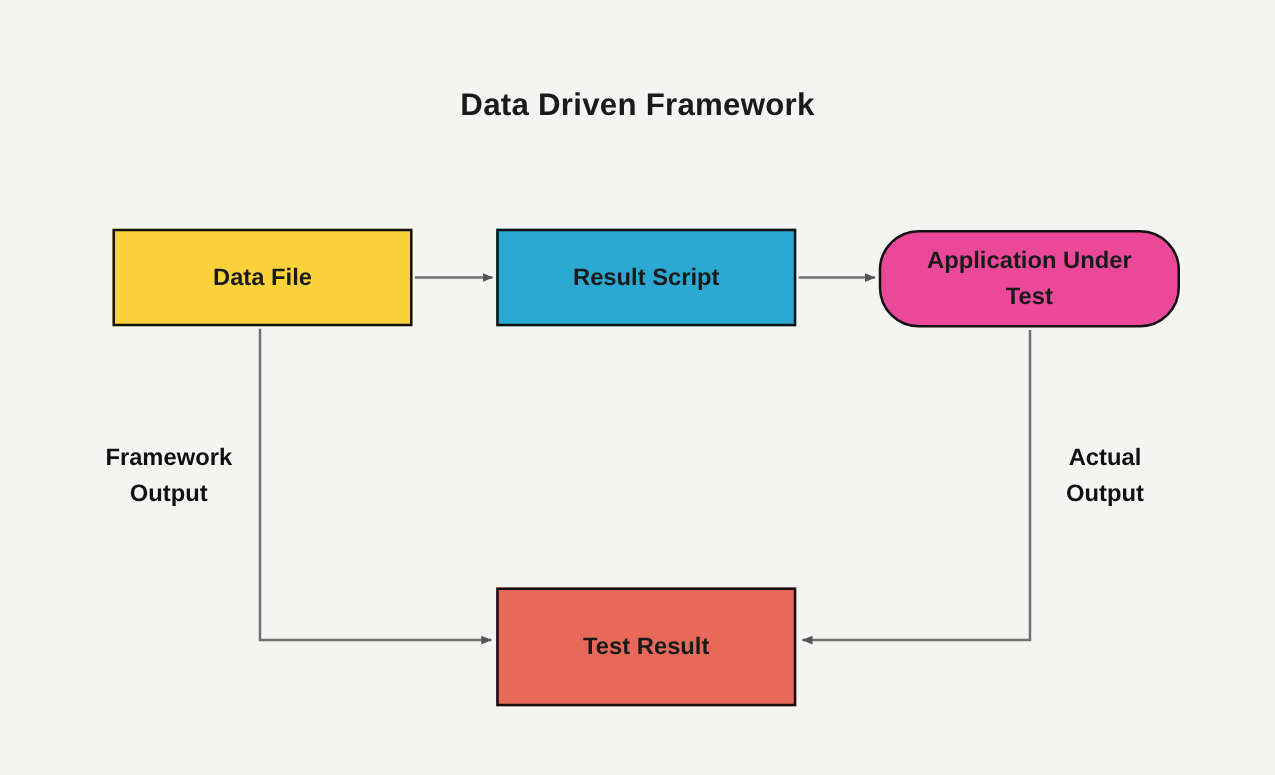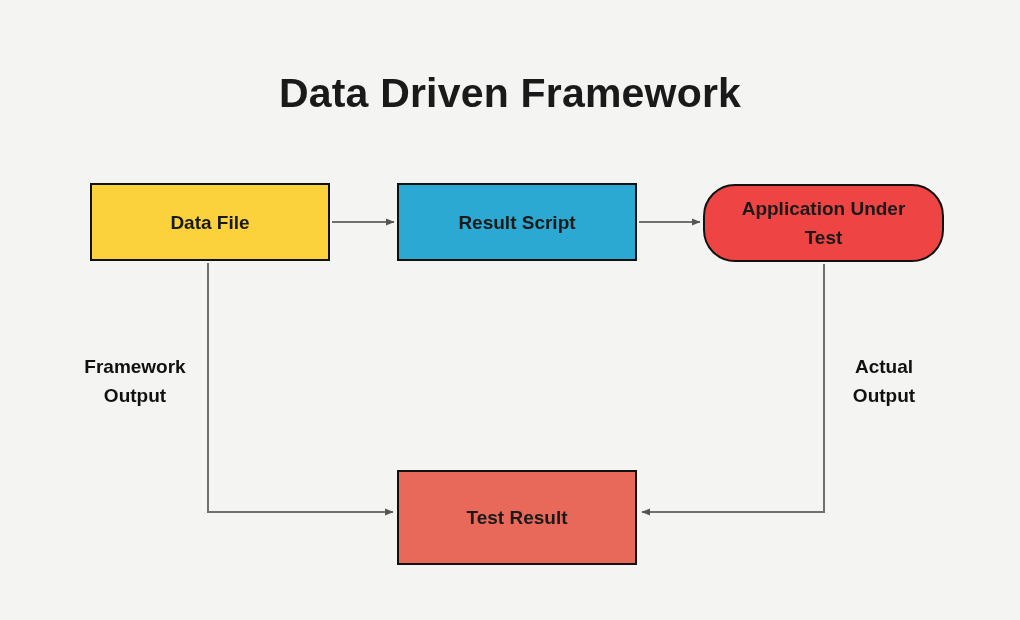--- a/index.html
+++ b/index.html
@@ -15,21 +15,21 @@
     background: #f4f4f2;
     overflow: hidden;
   }
   .title {
     position: absolute;
     top: 70px;
     left: 0;
     width: 100%;
     margin: 0;
     text-align: center;
-    font-size: 41px;
+    font-size: 25px;
     font-weight: 700;
     color: #1a1a1a;
     letter-spacing: 0.2px;
   }
   .connectors {
     position: absolute;
     top: 0;
     left: 0;
   }
   .conn {
@@ -83,21 +83,21 @@
     <path class="conn" d="M332,222 H394" marker-end="url(#arrow)"></path>
     <path class="conn" d="M639,222 H700" marker-end="url(#arrow)"></path>
     <path class="conn" d="M208,263 V512 H393" marker-end="url(#arrow)"></path>
     <path class="conn" d="M824,264 V512 H642" marker-end="url(#arrow)"></path>
   </svg>
 
   <div class="node node-data-file" style="background-color: rgb(251, 210, 60);">Data File</div>
 
   <div class="node node-driver-script" style="background-color: rgb(43, 169, 210);">Result Script</div>
 
-  <div class="node node-application-under-test" style="background-color: #ef4444; border-radius: 32px;">Application Under Test</div>
+  <div class="node node-application-under-test" style="background-color: #ec4899; border-radius: 32px;">Application Under Test</div>
 
   <div class="node node-test-result" style="background-color: rgb(232, 105, 90);">Test Result</div>
 
   <div class="edge-label edge-label-expected">Framework Output</div>
 
   <div class="edge-label edge-label-actual">Actual Output</div>
 
 </div>
 
 </body></html>

